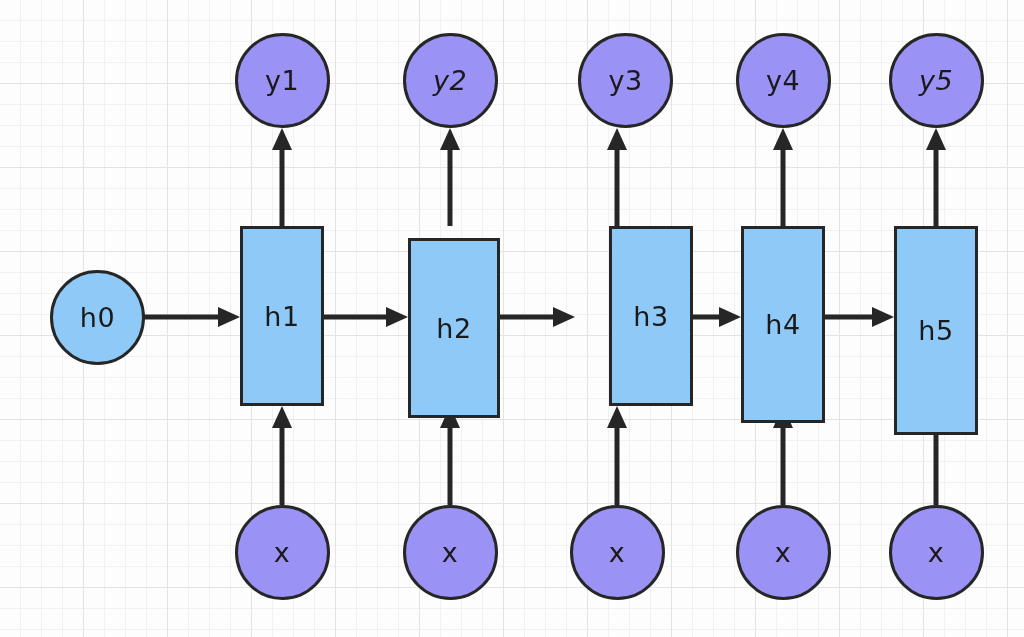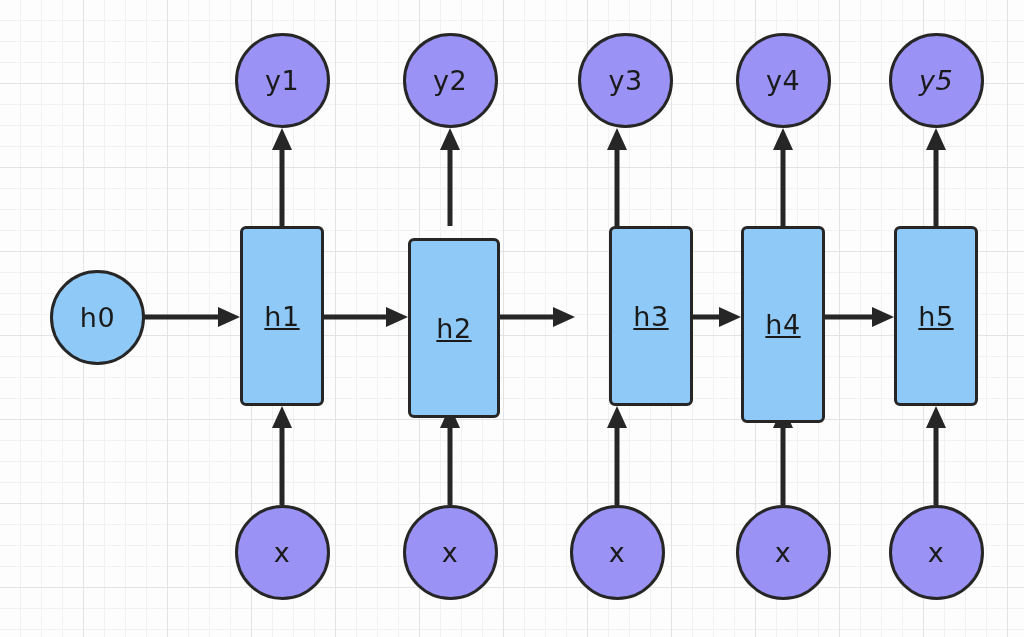--- a/index.html
+++ b/index.html
@@ -51,22 +51,21 @@
     border-radius: 50%;
   }
   .node.state-init,
   .node.state-box {
     background: #8ec9f7;
   }
   .node.io-circle {
     background: #9a92f5;
   }
   .node.state-box {
-    border-radius: 6px;
-    text-decoration: underline;
+    border-radius: 0;
   }
   .node-label {
     pointer-events: none;
   }
 </style>
 </head>
 <body>
 
 <div id="canvas" style="background-color: rgb(253, 253, 253);">
   <svg id="edge-layer" viewBox="0 0 1024 637" xmlns="http://www.w3.org/2000/svg">
@@ -139,21 +138,21 @@
     </div>
     <div class="node circle io-circle" style="left: 234.5px; top: 32.5px; width: 95px; height: 95px;">
       <span class="node-label">y1</span>
     </div>
     <div class="node circle io-circle" style="left: 234.5px; top: 504.5px; width: 95px; height: 95px;">
       <span class="node-label">x</span>
     </div>
     <div class="node state-box" style="left: 408px; top: 226px; width: 92px; height: 180px; margin-top: 12px;">
       <span class="node-label">h2</span>
     </div>
-    <div class="node circle io-circle" style="left: 402.5px; top: 32.5px; width: 95px; height: 95px;">
+    <div class="node circle io-circle" style="left: 402.5px; top: 32.5px; width: 95px; height: 95px; font-style: italic;">
       <span class="node-label">y2</span>
     </div>
     <div class="node circle io-circle" style="left: 402.5px; top: 504.5px; width: 95px; height: 95px;">
       <span class="node-label">x</span>
     </div>
     <div class="node state-box" style="left: 609px; top: 226px; width: 84px; height: 180px; text-align: center;">
       <span class="node-label">h3</span>
     </div>
     <div class="node circle io-circle" style="left: 578px; top: 32.5px; width: 95px; height: 95px;">
       <span class="node-label">y3</span>
@@ -163,21 +162,21 @@
     </div>
     <div class="node state-box" style="left: 741px; top: 226px; width: 84px; height: 197px;">
       <span class="node-label">h4</span>
     </div>
     <div class="node circle io-circle" style="left: 735.5px; top: 32.5px; width: 95px; height: 95px;">
       <span class="node-label">y4</span>
     </div>
     <div class="node circle io-circle" style="left: 735.5px; top: 504.5px; width: 95px; height: 95px;">
       <span class="node-label">x</span>
     </div>
-    <div class="node state-box" style="left: 894px; top: 226px; width: 84px; height: 180px;">
+    <div class="node state-box" style="left: 894px; top: 226px; width: 84px; height: 209px;">
       <span class="node-label">h5</span>
     </div>
     <div class="node circle io-circle" style="left: 888.5px; top: 32.5px; width: 95px; height: 95px; font-style: italic;">
       <span class="node-label">y5</span>
     </div>
     <div class="node circle io-circle" style="left: 888.5px; top: 504.5px; width: 95px; height: 95px;">
       <span class="node-label">x</span>
     </div>
   </div>
 

